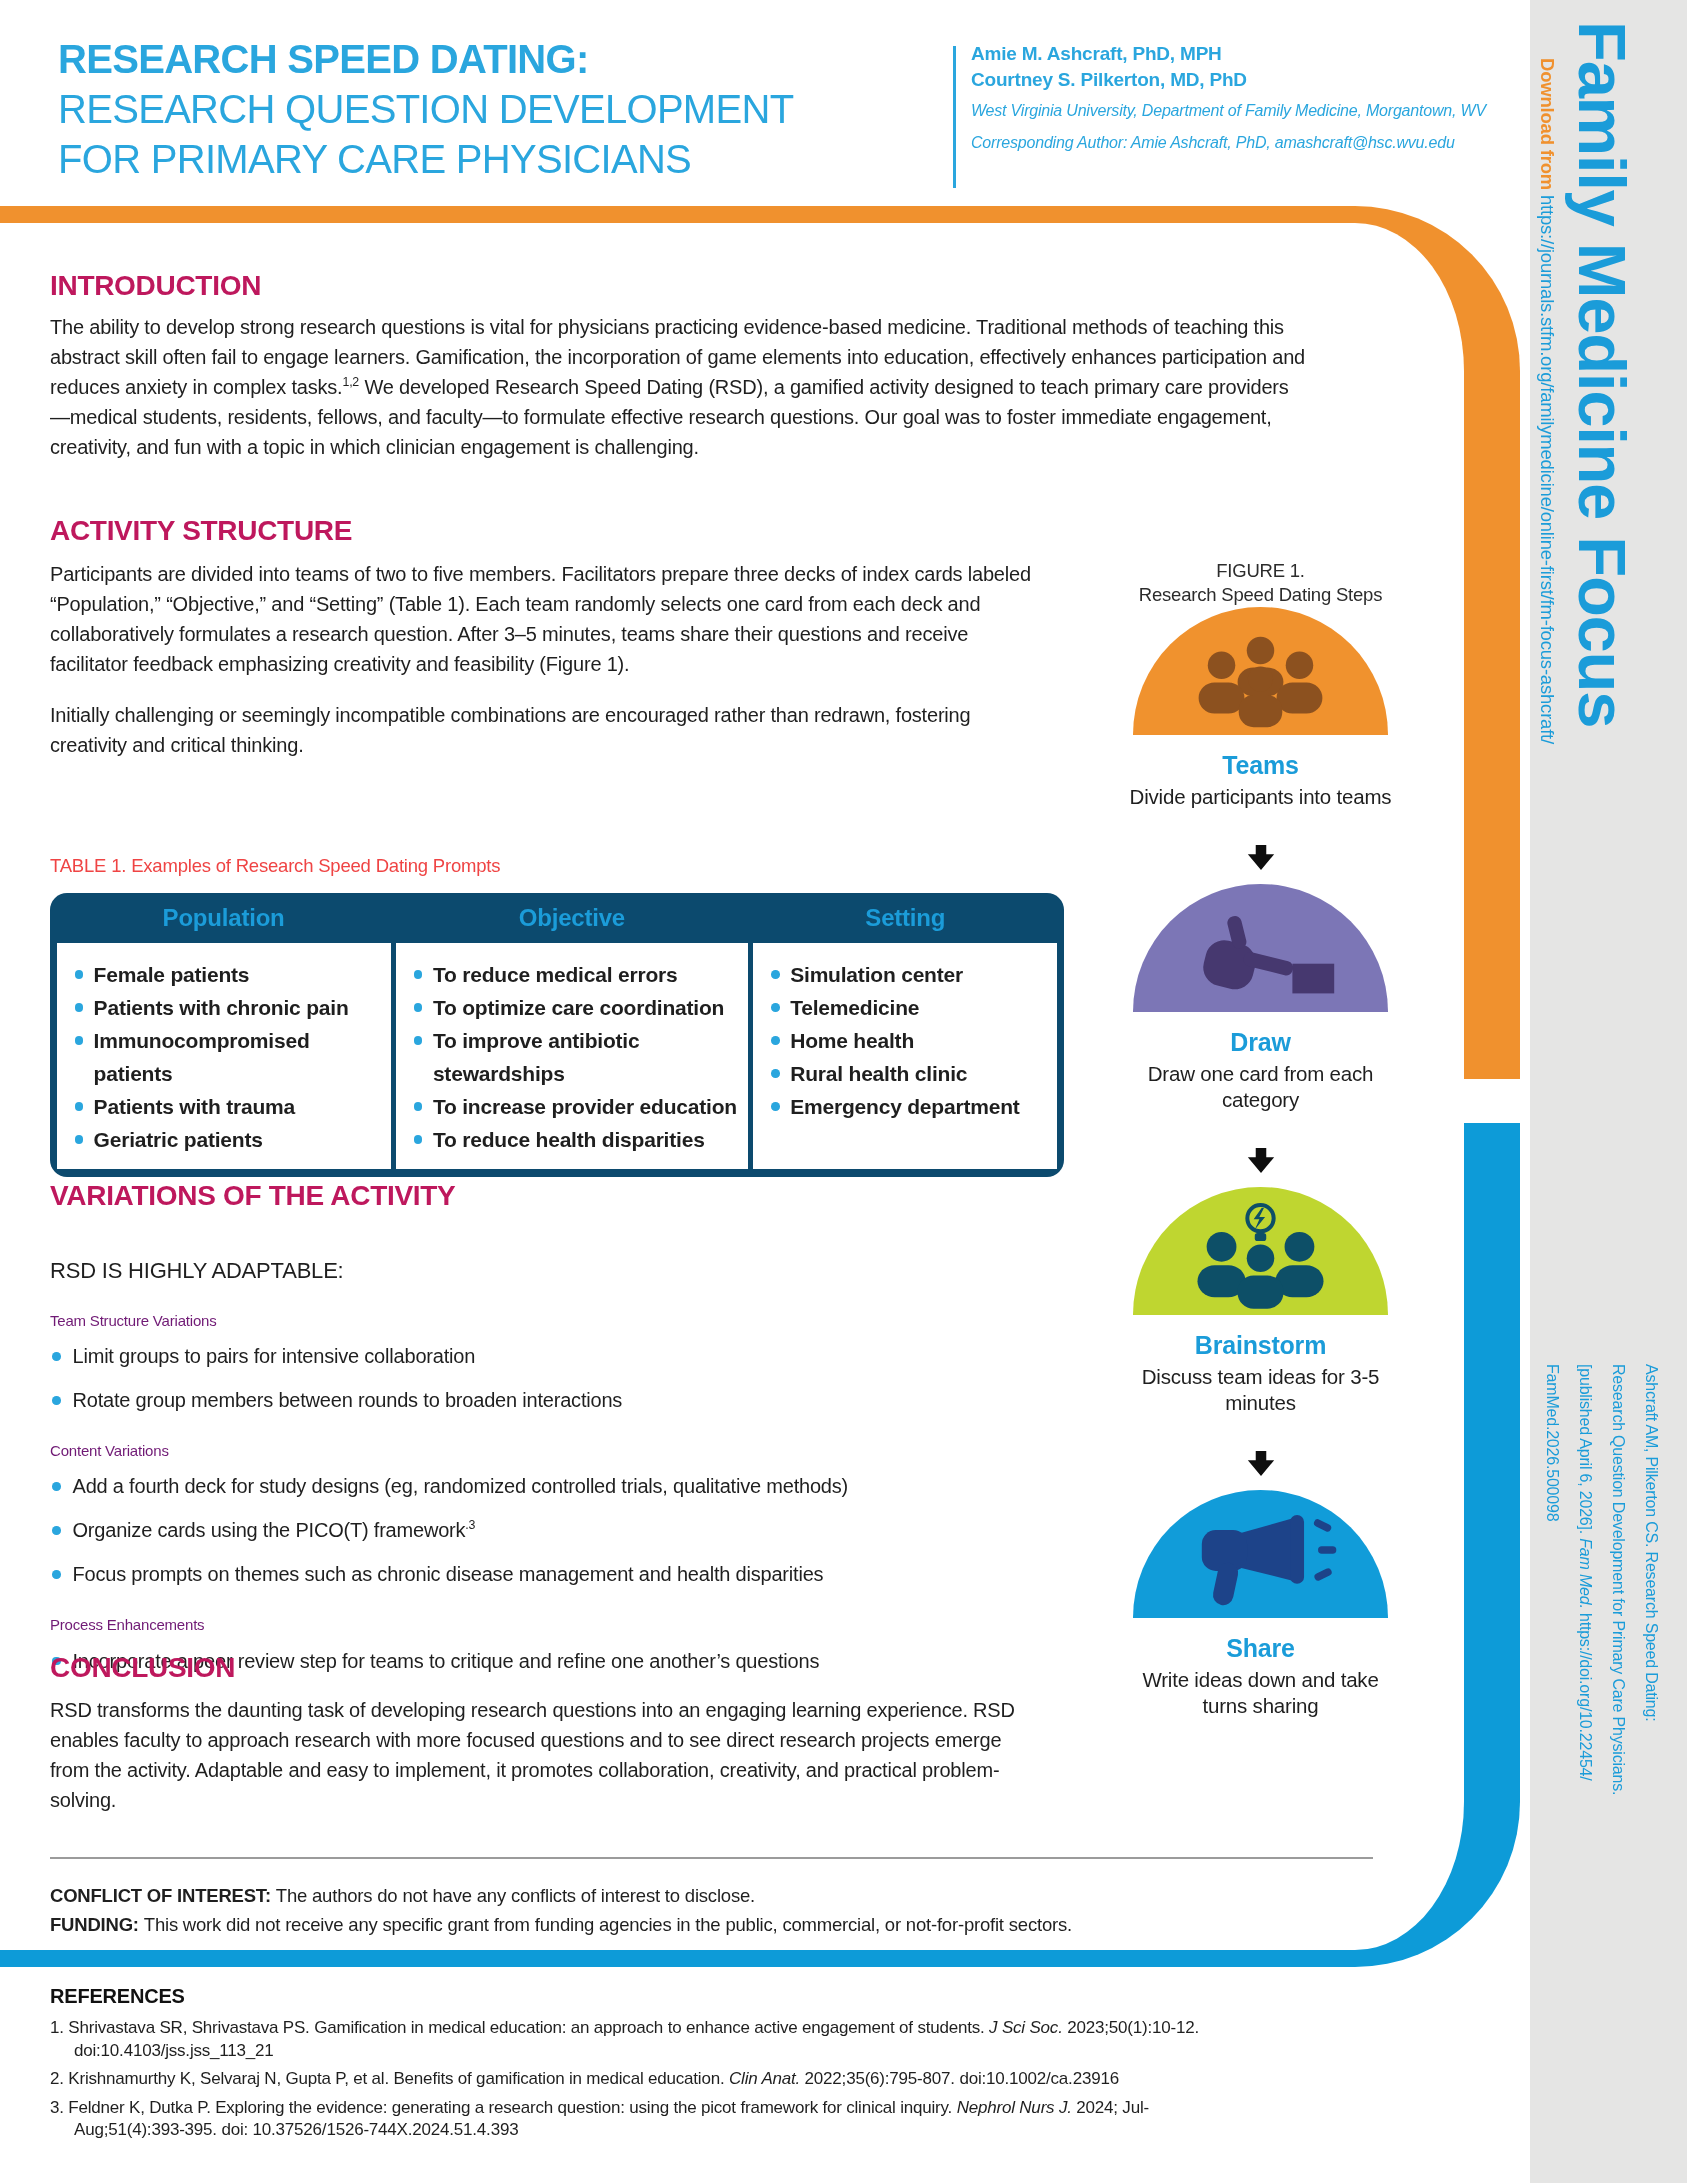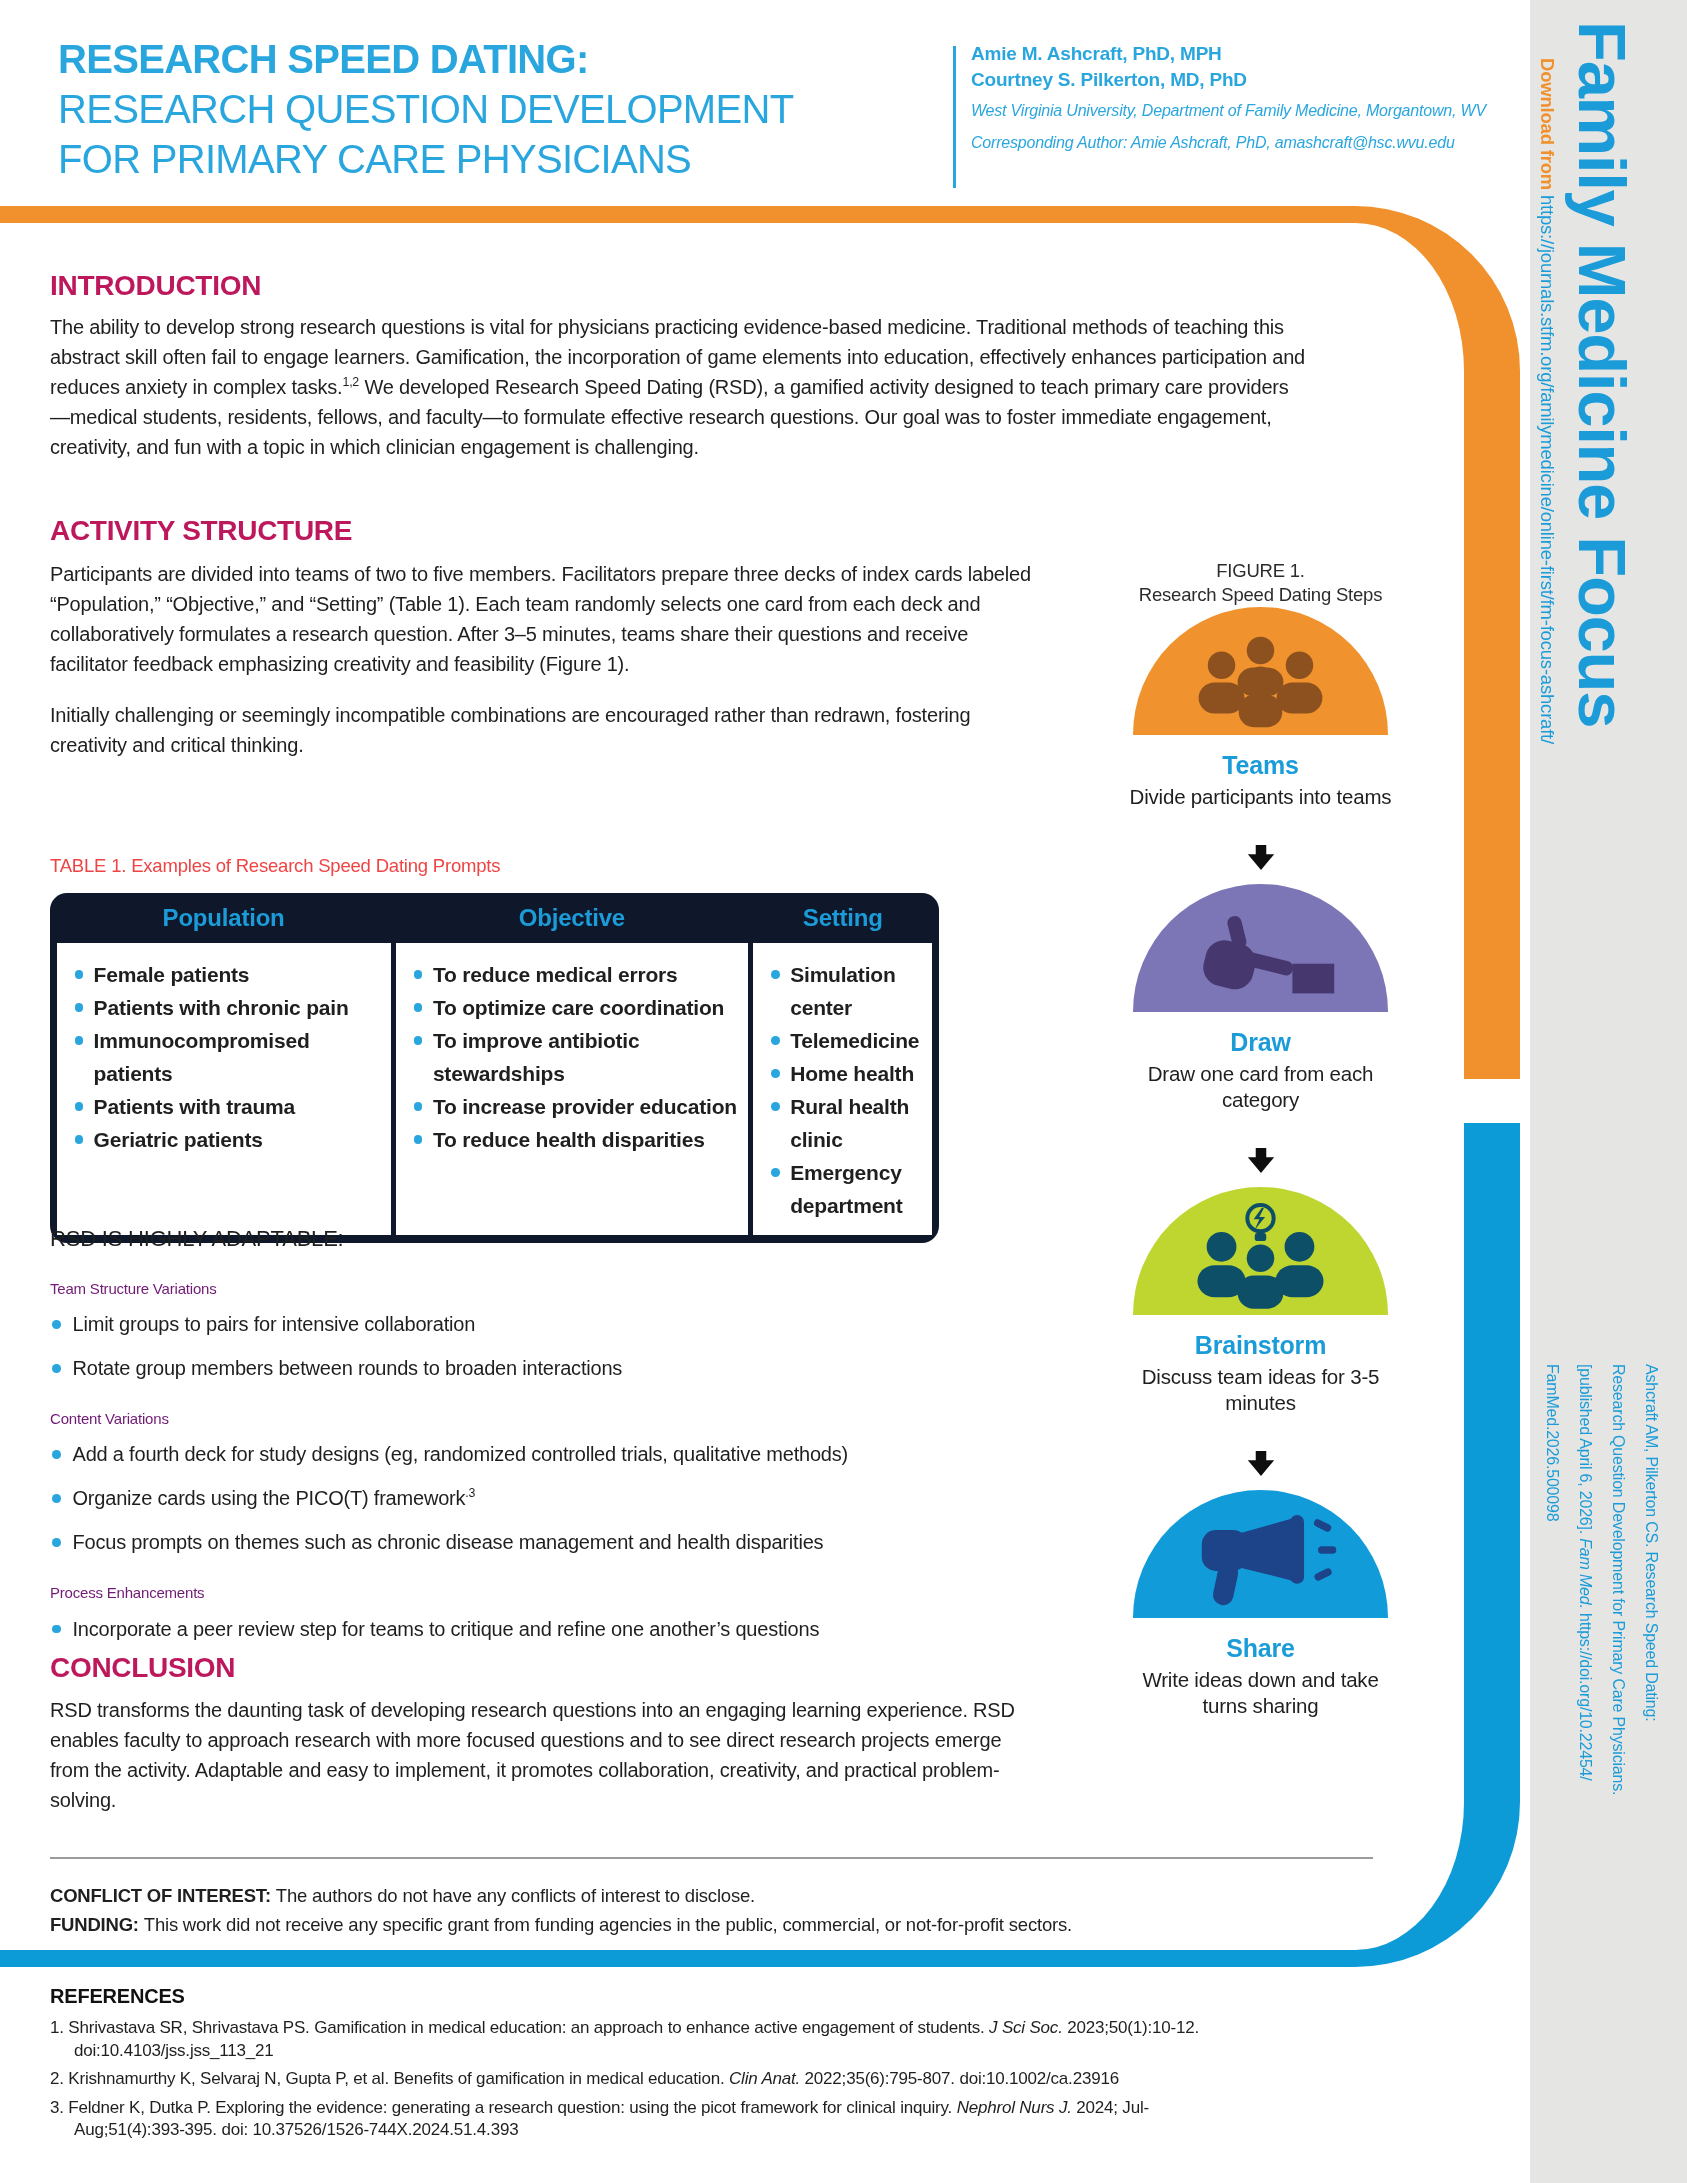--- a/index.html
+++ b/index.html
@@ -30,21 +30,21 @@
   .bodytext{font-size:20px;line-height:30px;}
 
   #intro-head{left:50px;top:270px;}
   #intro-body{left:50px;top:312px;width:1257px;}
   #activity-head{left:50px;top:515px;}
   #activity-body{left:50px;top:559px;width:992px;}
   #activity-body p{margin:0 0 21px 0;}
 
   
   #table-label{left:50px;top:855px;font-size:18.5px;color:#ef4444;}
-  #table1{left:50px;top:893px;width:889px;background:#0f172a;border-radius:17px;
+  #table1{left:50px;top:893px;width:1014px;background:#0c4a6e;border-radius:17px;
           padding:0 6.6px 8px 6.6px;box-sizing:border-box;}
   .tbl-head,.tbl-body{display:grid;grid-template-columns:334px 352px 1fr;column-gap:5.3px;}
   .tbl-head div{height:50px;display:flex;align-items:center;justify-content:center;
                 color:#1B9CD9;font-weight:bold;font-size:24px;}
   .tcell{background:#ffffff;padding:14.6px 6.6px 13.2px 16px;min-height:159px;box-sizing:border-box;font-weight:bold;}
   ul.blist{list-style:none;margin:0;padding:0;}
   ul.blist li{position:relative;padding-left:21px;font-size:21px;line-height:33px;}
   ul.blist li::before{content:"";position:absolute;left:2px;top:12.6px;width:8.6px;height:8.6px;
                       border-radius:50%;background:#2AA6DE;}
 
@@ -147,20 +147,21 @@
           <li>Telemedicine</li>
           <li>Home health</li>
           <li>Rural health clinic</li>
           <li>Emergency department</li>
         </ul>
       </div>
   </div>
 </div>
 
 <div class="abs" id="variations">
+  <h2>VARIATIONS OF THE ACTIVITY</h2>
   <div id="var-intro">RSD IS HIGHLY ADAPTABLE:</div>
   <div id="var-sections">
       <div class="subhead">Team Structure Variations</div>
       <ul class="blist var-list">
         <li><span>Limit groups to pairs for intensive collaboration</span></li>
         <li><span>Rotate group members between rounds to broaden interactions</span></li>
       </ul>
       <div class="subhead">Content Variations</div>
       <ul class="blist var-list">
         <li><span>Add a fourth deck for study designs (eg, randomized controlled trials, qualitative methods)</span></li>

